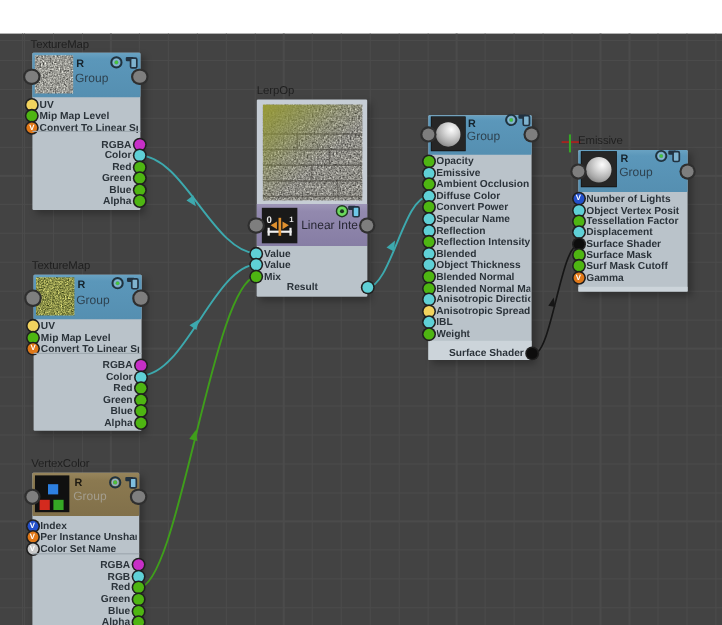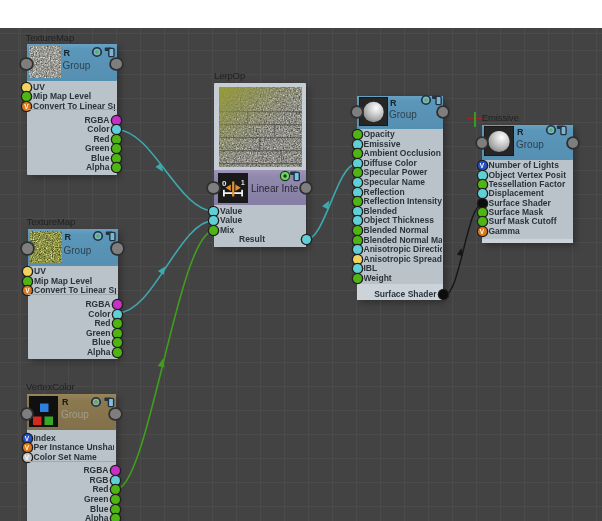--- a/index.html
+++ b/index.html
@@ -287,21 +287,21 @@
 <div class="conn" style="left:437.8px;top:79.1px"></div>
 <div class="port" style="left:352.5px;top:102.0px;background:#4eb512"></div>
 <div class="lbl" style="left:363.5px;top:101.0px;width:78px;color:#2b333a">Opacity</div>
 <div class="port" style="left:352.5px;top:111.6px;background:#5fd0d6"></div>
 <div class="lbl" style="left:363.5px;top:110.6px;width:78px;color:#2b333a">Emissive</div>
 <div class="port" style="left:352.5px;top:121.2px;background:#4eb512"></div>
 <div class="lbl" style="left:363.5px;top:120.2px;width:78px;color:#2b333a">Ambient Occlusion</div>
 <div class="port" style="left:352.5px;top:130.8px;background:#5fd0d6"></div>
 <div class="lbl" style="left:363.5px;top:129.8px;width:78px;color:#2b333a">Diffuse Color</div>
 <div class="port" style="left:352.5px;top:140.4px;background:#4eb512"></div>
-<div class="lbl" style="left:363.5px;top:139.4px;width:78px;color:#2b333a">Specular Power</div>
+<div class="lbl" style="left:363.5px;top:139.4px;width:78px;color:#2b333a">Convert Power</div>
 <div class="port" style="left:352.5px;top:150.0px;background:#5fd0d6"></div>
 <div class="lbl" style="left:363.5px;top:149.0px;width:78px;color:#2b333a">Specular Name</div>
 <div class="port" style="left:352.5px;top:159.6px;background:#5fd0d6"></div>
 <div class="lbl" style="left:363.5px;top:158.6px;width:78px;color:#2b333a">Reflection</div>
 <div class="port" style="left:352.5px;top:169.2px;background:#4eb512"></div>
 <div class="lbl" style="left:363.5px;top:168.2px;width:78px;color:#2b333a">Reflection Intensity</div>
 <div class="port" style="left:352.5px;top:178.8px;background:#5fd0d6"></div>
 <div class="lbl" style="left:363.5px;top:177.8px;width:78px;color:#2b333a">Blended</div>
 <div class="port" style="left:352.5px;top:188.4px;background:#5fd0d6"></div>
 <div class="lbl" style="left:363.5px;top:187.4px;width:78px;color:#2b333a">Object Thickness</div>

